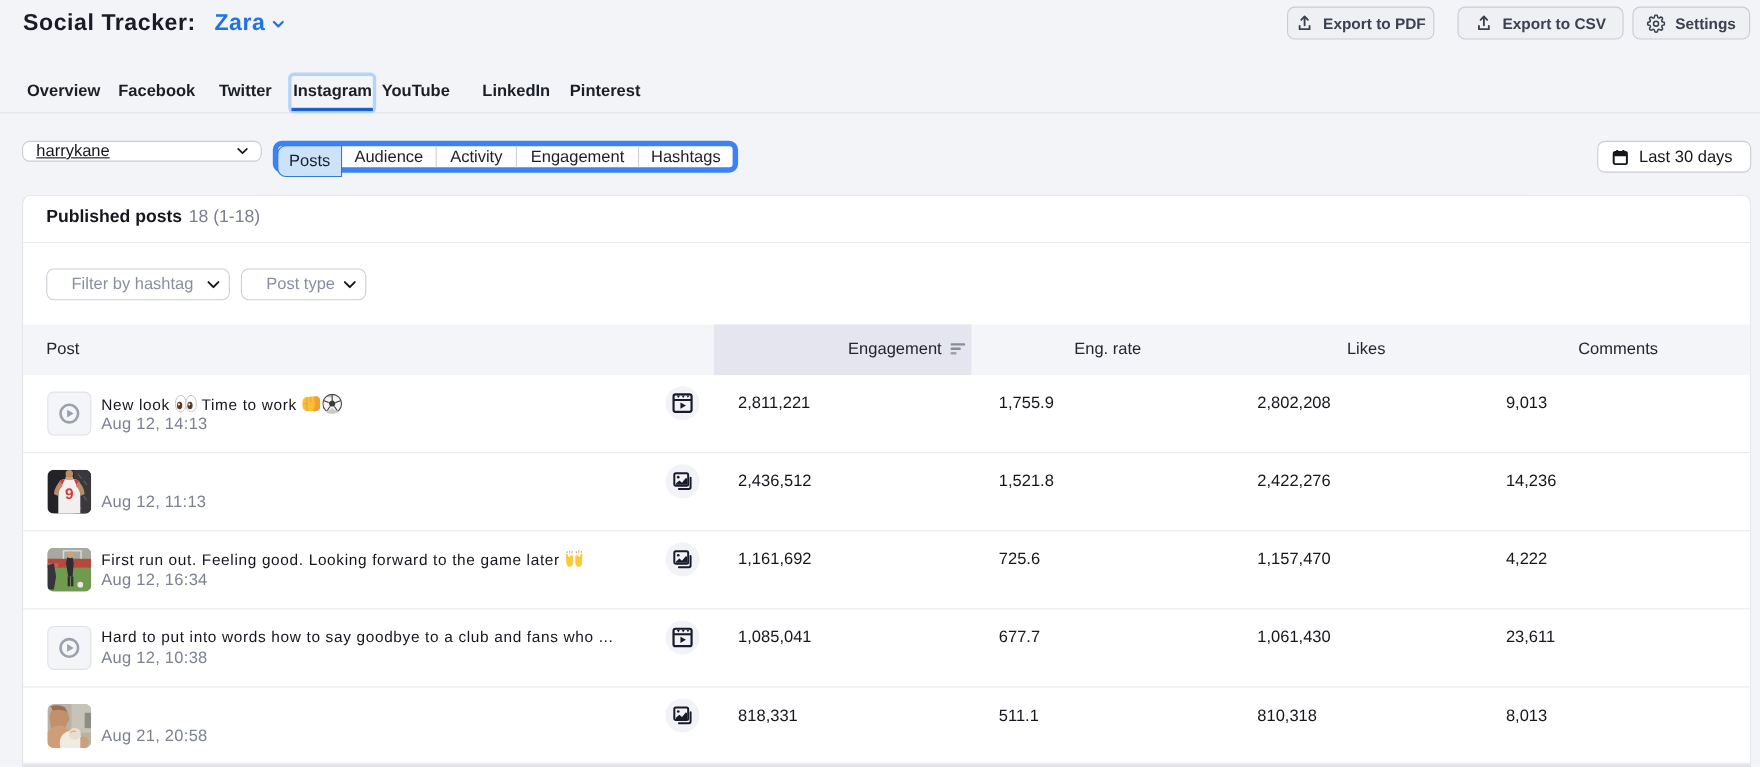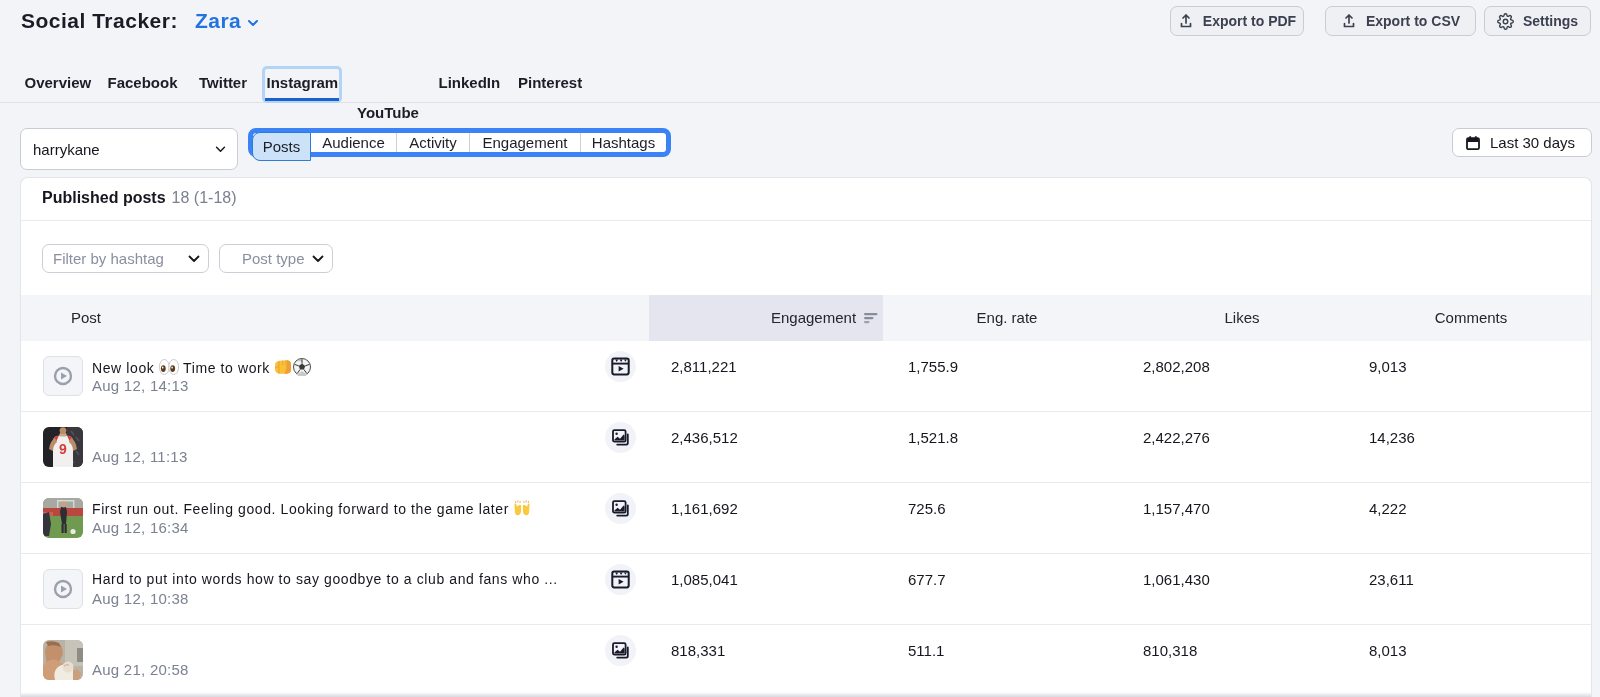--- a/index.html
+++ b/index.html
@@ -120,25 +120,25 @@
   <span>Settings</span>
 </div>
 
 <div class="abs tabline"></div>
 <div class="tab" style="left:24.5px;">Overview</div>
 <div class="tab" style="left:107.5px;">Facebook</div>
 <div class="tab" style="left:199px;">Twitter</div>
 <div class="tab-active-box"></div>
 <div class="tab" style="left:266.5px;">Instagram</div>
 <div class="tab-underline"></div>
-<div class="tab" style="left:357px;margin-top:30px;">YouTube</div>
+<div class="tab" style="left:347px;">YouTube</div>
 <div class="tab" style="left:438.5px;">LinkedIn</div>
 <div class="tab" style="left:518px;">Pinterest</div>
 
-<div class="select" style="left:20px; top:128px; width:218px; height:42px; padding-left:12px;">
+<div class="select" style="left:20px; top:128px; width:218px; height:19px; padding-left:12px;text-decoration:underline;">
   harrykane
   <svg style="position:absolute; right:11px;" width="11" height="7" viewBox="0 0 12 8">
       <path d="M1.5 1.5 L6 6 L10.5 1.5" fill="none" stroke="#16161e" stroke-width="1.7" stroke-linecap="round" stroke-linejoin="round"></path>
     </svg>
 </div>
 
 <div class="seg">
   <div class="s sel" style="width:59px;">Posts</div>
   <div class="s" style="width:86px;">Audience</div>
   <div class="s" style="width:73px;">Activity</div>
@@ -152,36 +152,36 @@
       <path d="M2.4 3.8 H13.6 V7 H2.4 Z" fill="#16161e"></path>
       <path d="M5.2 1.3 V4 M10.8 1.3 V4" stroke="#16161e" stroke-width="1.8"></path>
     </svg>
   Last 30 days
 </div>
 
 <div class="card">
   <div class="card-title"><b>Published posts</b><span class="cnt">18 (1-18)</span></div>
   <div class="divider" style="top:42px;"></div>
 
-  <div class="pill" style="left:21px; top:66px; width:167px; padding-left:10px;">
+  <div class="pill" style="left:21px; top:66px; width:167px; padding-left:22px;">
     Filter by hashtag
     <svg width="12" height="8" viewBox="0 0 12 8">
         <path d="M1.5 1.5 L6 6 L10.5 1.5" fill="none" stroke="#16161e" stroke-width="1.8" stroke-linecap="round" stroke-linejoin="round"></path>
       </svg>
   </div>
   <div class="pill" style="left:198px; top:66px; width:114px; padding-left:22px;">
     Post type
     <svg width="12" height="8" viewBox="0 0 12 8">
         <path d="M1.5 1.5 L6 6 L10.5 1.5" fill="none" stroke="#16161e" stroke-width="1.8" stroke-linecap="round" stroke-linejoin="round"></path>
       </svg>
   </div>
 
   <div class="thead">
     <div class="eng-cell"></div>
-    <div class="th" style="left:21px;margin-left:29px;">Post</div>
+    <div class="th" style="left:21px;">Post</div>
     <div class="th" style="left:750px;">Engagement
       <svg style="display:inline-block; vertical-align:-1px; margin-left:4px;" width="14" height="12" viewBox="0 0 14 12">
           <rect x="0" y="1" width="13.5" height="2.2" rx="1.1" fill="#878c9b"></rect>
           <rect x="0" y="5" width="9.5" height="2.2" rx="1.1" fill="#878c9b"></rect>
           <rect x="0" y="9" width="5.5" height="2.2" rx="1.1" fill="#9aa0ad"></rect>
         </svg>
     </div>
     <div class="th th-r" style="left:886px; width:200px;">Eng. rate</div>
     <div class="th th-r" style="left:1121px; width:200px;">Likes</div>
     <div class="th th-r" style="left:1350px; width:200px;">Comments</div>

